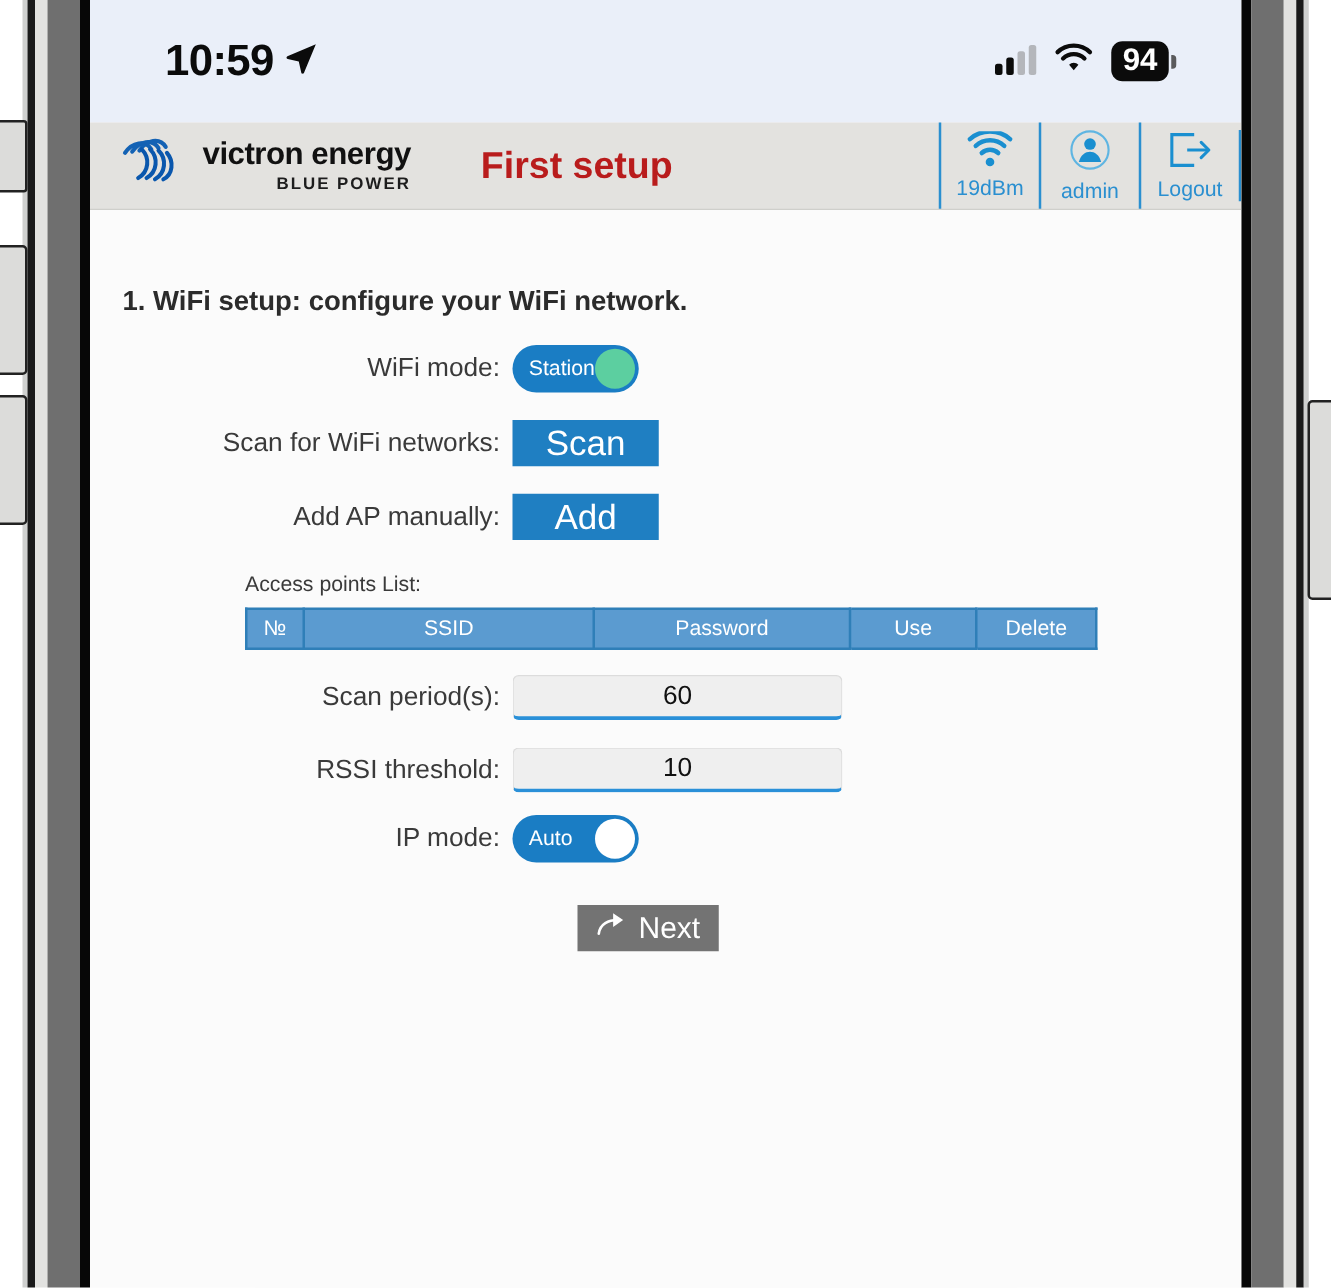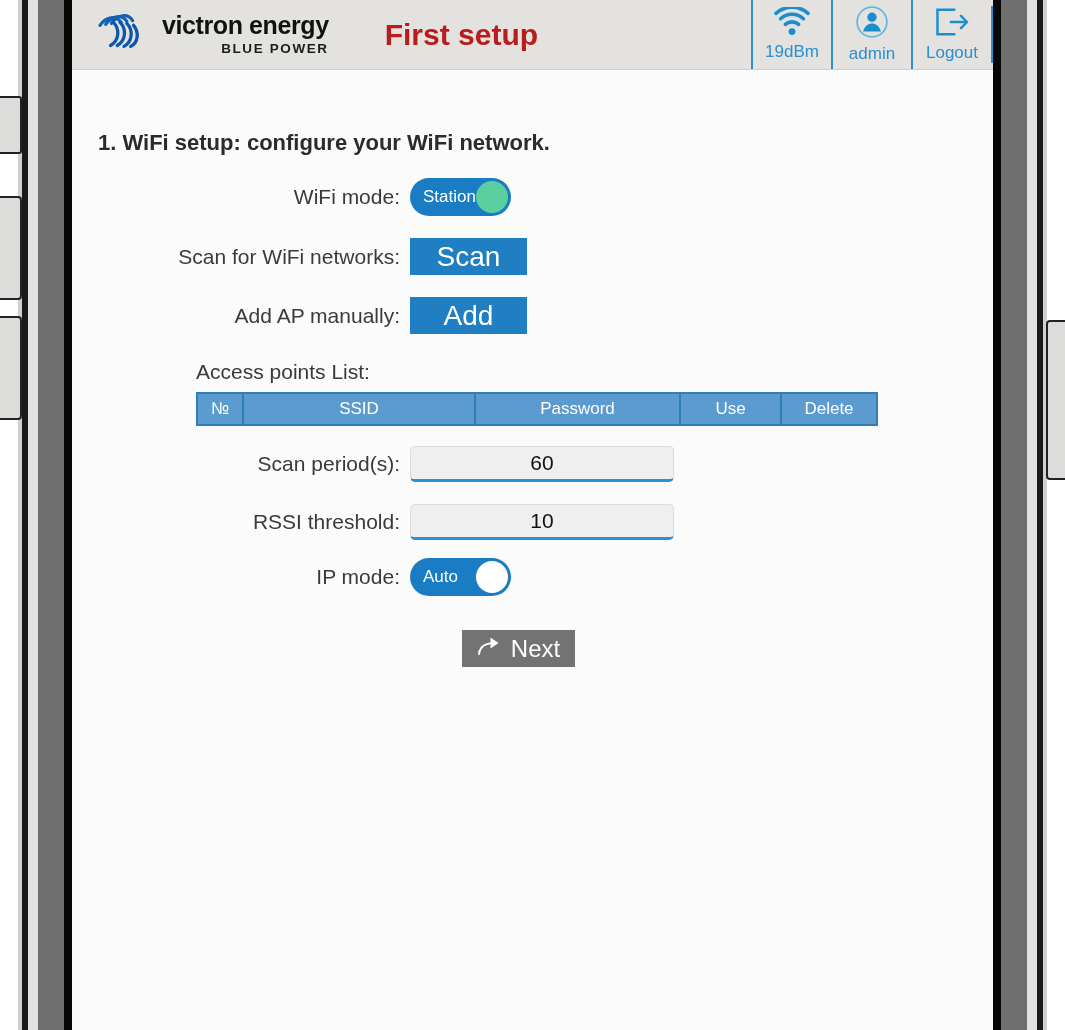--- a/index.html
+++ b/index.html
@@ -157,21 +157,21 @@
     background: #1f7fc2; color: #fff;
     border: none; font-size: 28px;
     width: 117px; height: 37px;
     display: flex; align-items: center; justify-content: center;
     cursor: pointer;
     font-family: "Liberation Sans", sans-serif;
   }
 
   
   #ap-list-label {
-    font-size: 21px; color: #3a3a3a;
+    font-size: 17px; color: #3a3a3a;
     margin-top: 26px; padding-left: 124px;
   }
   #ap-table {
     margin: 8px 0 0 124px;
     width: 680px;
     border-collapse: collapse;
     table-layout: fixed;
   }
   #ap-table th {
     background: #5b9bd0;
@@ -219,20 +219,46 @@
   <div class="frame-band fb-r4"></div>
   <div class="frame-band fb-r5"></div>
 
   <div class="side-btn" id="mute-switch"></div>
   <div class="side-btn" id="volume-up"></div>
   <div class="side-btn" id="volume-down"></div>
   <div class="side-btn" id="power-button"></div>
 
   <div id="screen">
 
+    <div id="status-bar">
+      <div id="status-left">
+        <span id="status-time">10:59</span>
+        <span>
+          <svg width="28" height="28" viewBox="0 0 24 24">
+              <path d="M22 2 2.5 10.2c-.9.4-.8 1.7.2 1.9l7.6 1.7 1.7 7.6c.2 1 1.5 1.1 1.9.2L22 2z" fill="#0b0b0b"></path>
+            </svg>
+        </span>
+      </div>
+      <div id="status-right">
+        <span class="bars">
+            <i></i>
+            <i></i>
+            <i></i>
+            <i></i>
+          </span>
+        <span>
+          <svg width="32" height="25" viewBox="0 0 24 18">
+            <path d="M12 16.2 9.2 13a3.8 3.8 0 0 1 5.6 0L12 16.2z" fill="#0b0b0b"></path>
+            <path d="M5.6 9.2a9.2 9.2 0 0 1 12.8 0" stroke="#0b0b0b" stroke-width="2.6" fill="none" stroke-linecap="round"></path>
+            <path d="M2.3 5.4a14 14 0 0 1 19.4 0" stroke="#0b0b0b" stroke-width="2.6" fill="none" stroke-linecap="round"></path>
+          </svg>
+        </span>
+        <span id="battery-pill">94</span>
+      </div>
+    </div>
 
     <div id="app-header">
       <div id="logo-block">
         <span>
           <svg width="58" height="46" viewBox="0 0 60 48">
             <g fill="none" stroke="#1462b4" stroke-width="3.4" stroke-linecap="round">
               <path d="M6 16c6-9 17-11 22-3"></path>
               <path d="M12 15c6-9 17-11 22-3"></path>
               <path d="M18 14c6-9 17-11 22-3"></path>
             </g>

